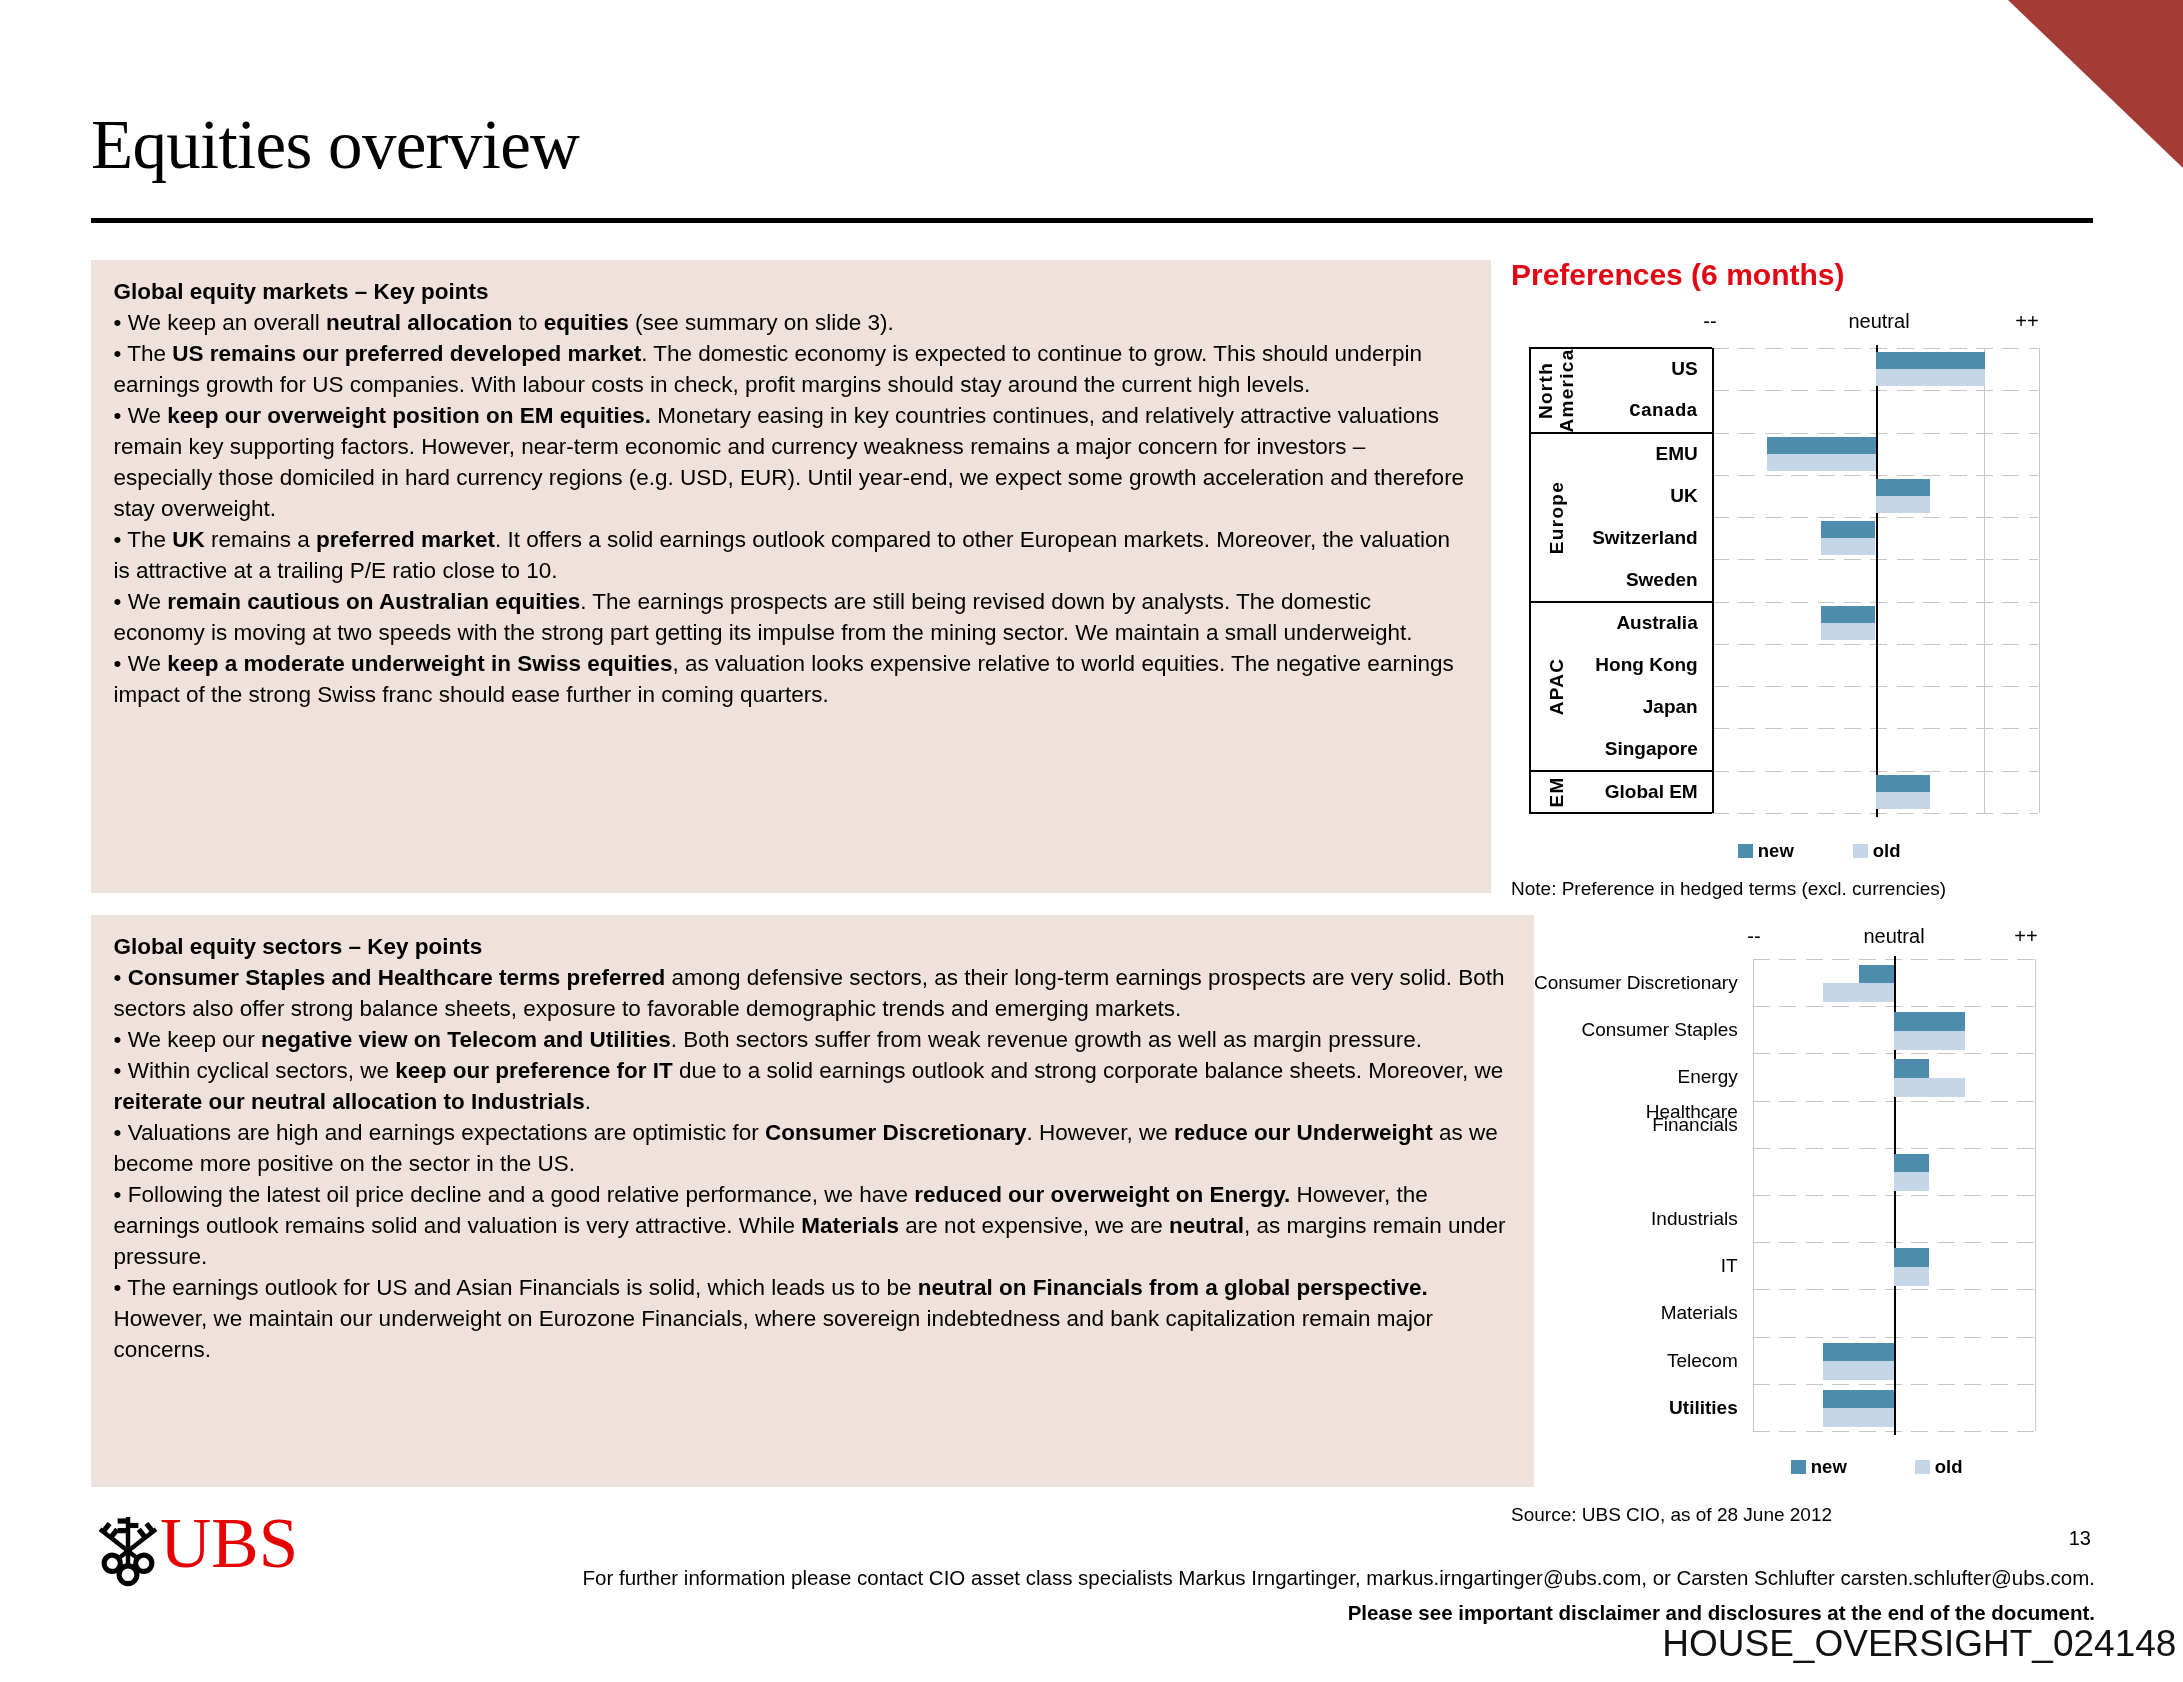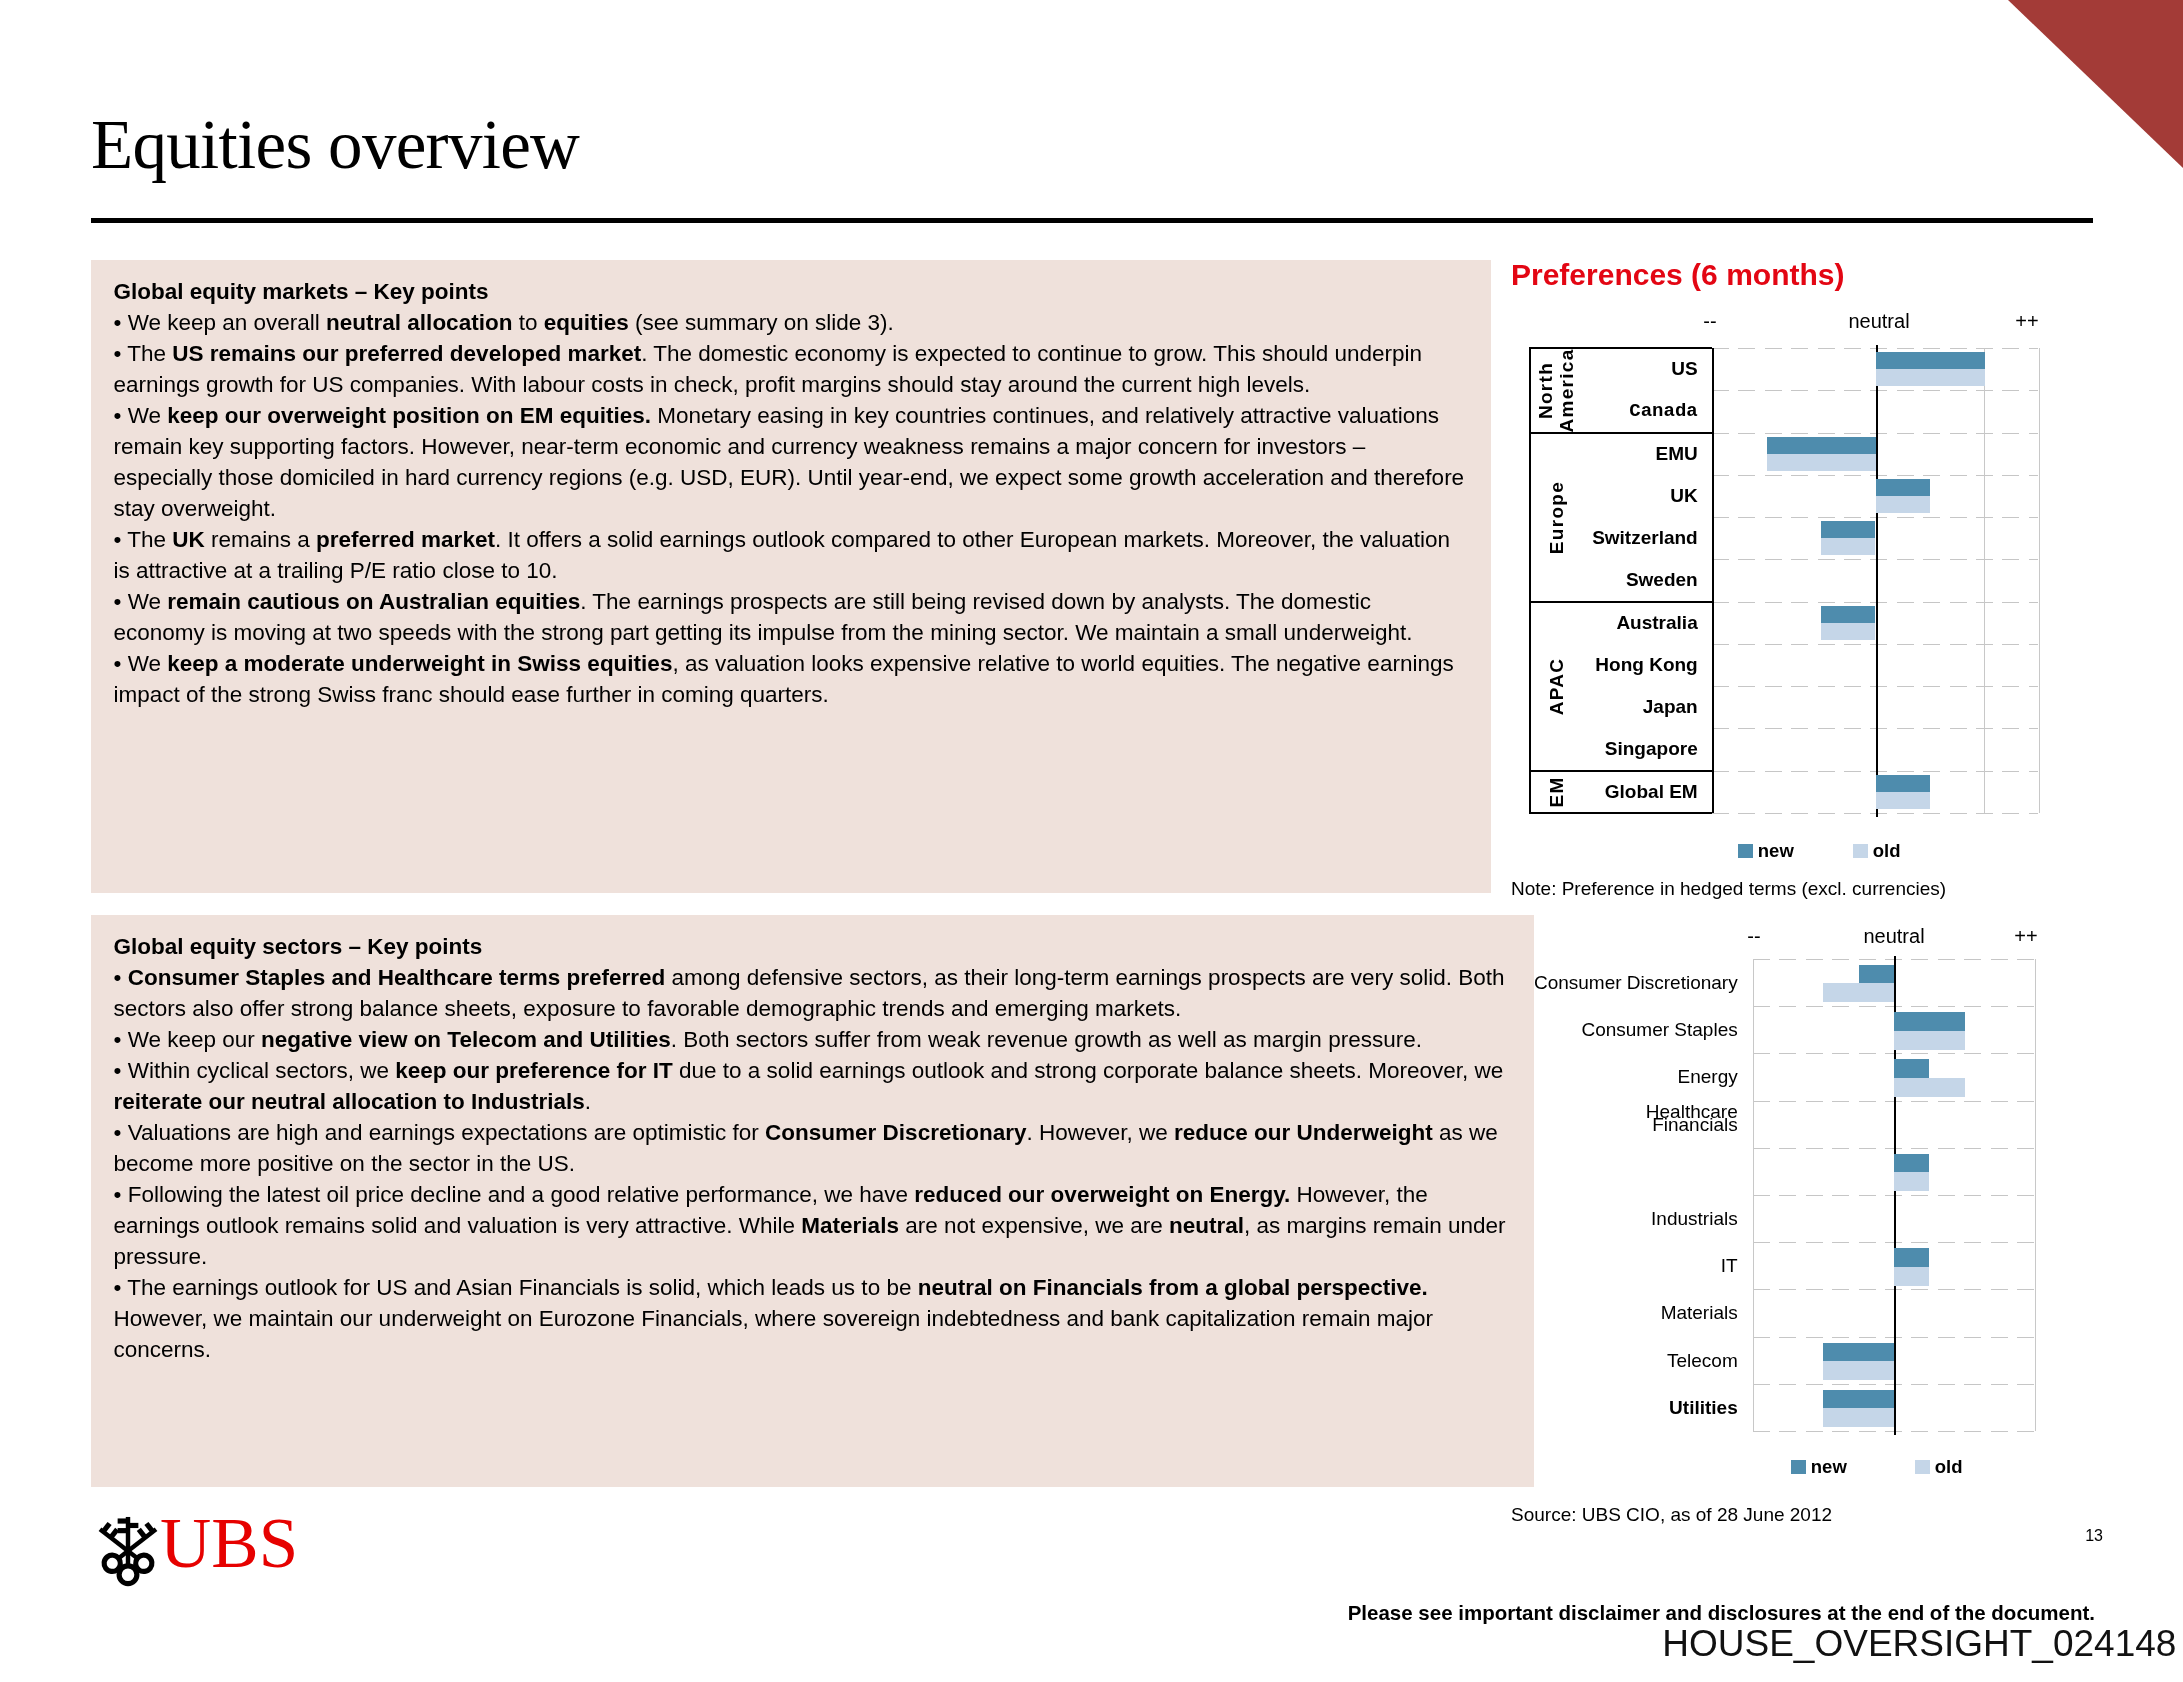--- a/index.html
+++ b/index.html
@@ -29,21 +29,21 @@
   .vlabel{position:absolute;transform-origin:0 0;transform:rotate(-90deg);display:flex;
         align-items:center;justify-content:center;font-weight:bold;font-size:19px;
         letter-spacing:1.3px;text-align:center;line-height:1.08;}
   .legend-item{position:absolute;display:flex;align-items:center;gap:5.3px;
         font-size:18.5px;font-weight:bold;}
   .swatch{width:14.5px;height:14.5px;display:inline-block;}
   .sw-new{background:var(--new);}
   .sw-old{background:var(--old);}
   .smallnote{position:absolute;font-size:19px;}
   #footer-contact{right:88px;top:1566px;font-size:20.5px;text-align:right;white-space:nowrap;}
-  #page-number{right:80px;top:1527px;font-size:16px;}
+  #page-number{right:92px;top:1527px;font-size:20px;}
   #footer-disclaimer{right:88px;top:1601px;font-size:20.5px;font-weight:bold;text-align:right;}
   #watermark{right:6.6px;top:1623px;font-size:37px;color:#111;font-weight:normal;}
   #ubs-logo{left:91px;top:1512px;display:flex;align-items:flex-start;}
   #ubs-wordmark{position:absolute;left:160px;top:1508px;font-family:"Liberation Serif",serif;
         font-size:71px;color:var(--ubs_red);line-height:1;}
 </style>
 </head>
 <body>
 
 <div id="page">
@@ -223,17 +223,18 @@
           <rect x="52" y="4" width="12" height="7" stroke="none"></rect>
           <rect x="52" y="17" width="12" height="7" stroke="none"></rect>
           <circle cx="50" cy="77" r="11" fill="none" stroke-width="7"></circle>
         </g>
       </g>
     </svg>
   </div>
   <div class="abs" id="ubs-wordmark">UBS</div>
 
   <div class="abs" id="page-number">13</div>
+  <div class="abs" id="footer-contact">For further information please contact CIO asset class specialists Markus Irngartinger, markus.irngartinger@ubs.com, or Carsten Schlufter carsten.schlufter@ubs.com.</div>
   <div class="abs" id="footer-disclaimer">Please see important disclaimer and disclosures at the end of the document.</div>
   <div class="abs" id="watermark">HOUSE_OVERSIGHT_024148</div>
 
 </div>
 
 
 </body></html>

